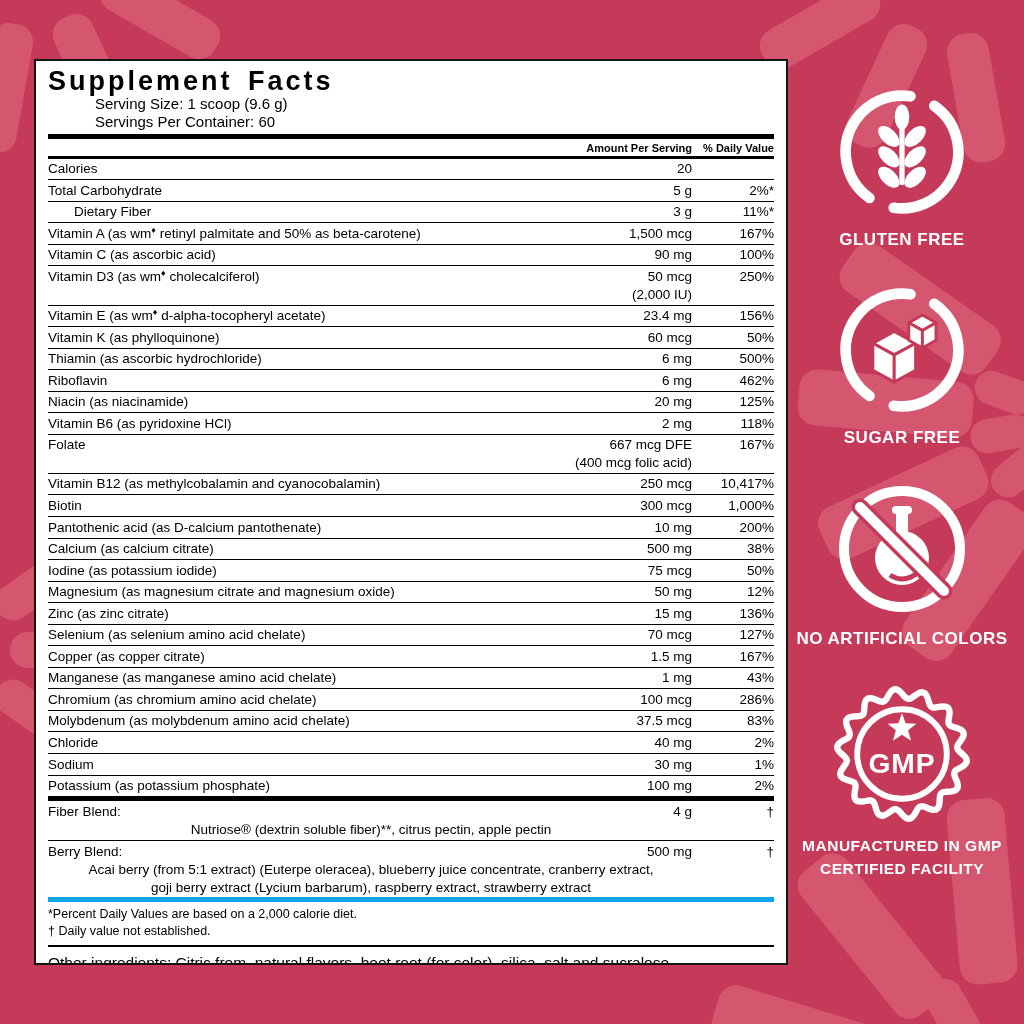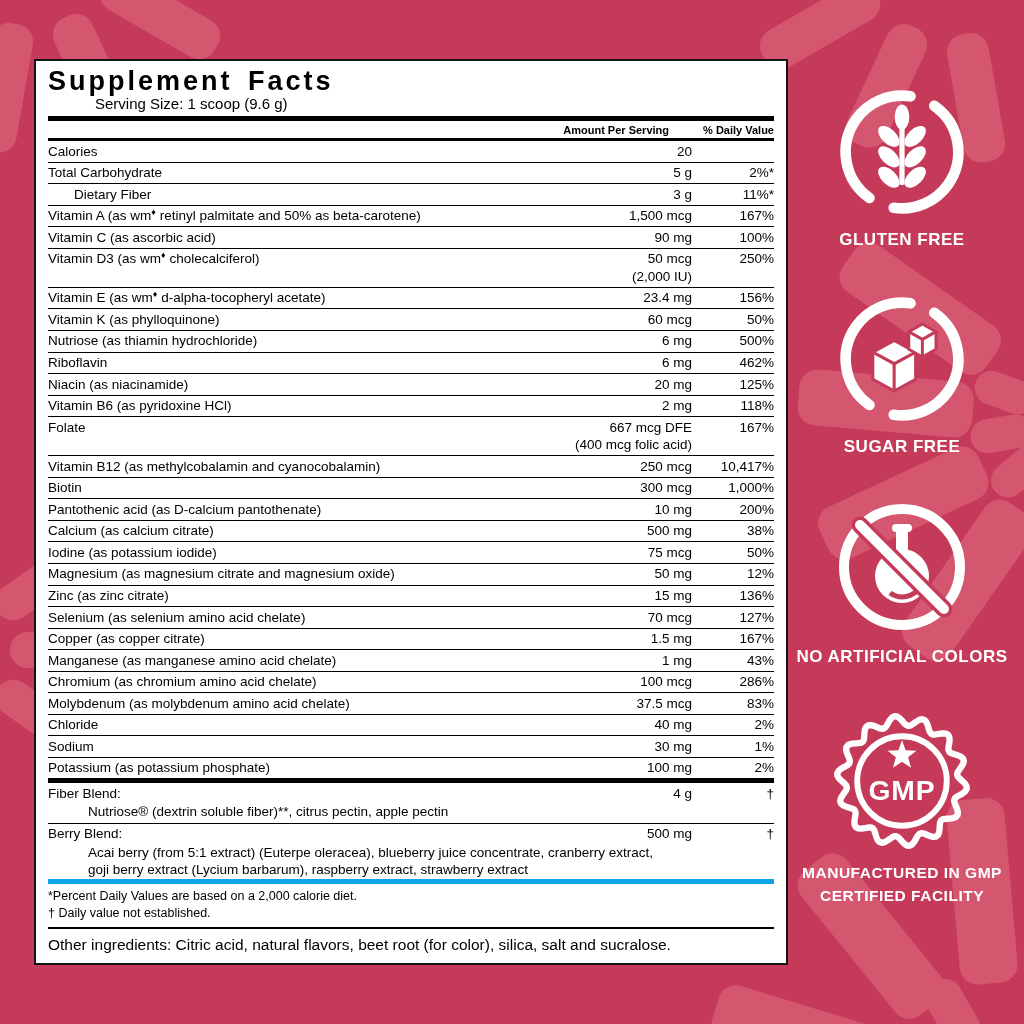--- a/index.html
+++ b/index.html
@@ -14,38 +14,38 @@
   
   #panel{
     position:absolute;left:34px;top:59px;width:754px;height:906px;
     background:#ffffff;border:2px solid #141414;box-sizing:border-box;
     padding:6px 12px 0 12px;z-index:1;color:#000;overflow:hidden;
   }
   .sf-title{font-size:27px;font-weight:bold;letter-spacing:3px;word-spacing:5px;line-height:1.05;}
   .serving{font-size:15px;line-height:1.18;margin-left:47px;}
   .bar-thick{height:5px;background:#000;margin-top:3px;}
   .hdr{display:grid;grid-template-columns:1fr 150px 82px;font-size:11px;font-weight:bold;
-       padding:3px 0 2px 0;border-bottom:3px solid #000;gap:23px;}
+       padding:3px 0 2px 0;border-bottom:3px solid #000;}
   .hdr .h-amt,.hdr .h-dv{text-align:right;}
   .frow{display:grid;grid-template-columns:1fr 150px 82px;border-top:1px solid #000;
         font-size:13.5px;line-height:1.3;padding:1.5px 0;}
   .frow.first{border-top:none;}
   .frow.thick{border-top:5px solid #000;}
   .fname{padding-right:6px;}
   .fname.indent{padding-left:26px;}
   .famt,.fdv{text-align:right;white-space:nowrap;}
-  .fsub{grid-column:1/4;padding:1px 120px 0 40px;}
+  .fsub{grid-column:1/4;padding:1px 120px 0 40px;text-align:center;}
   sup.wm{font-size:9px;line-height:0;}
   #footnotes{border-top:5px solid #0ea5e9;margin-top:-1px;padding:4px 0 5px 0;
              font-size:12.5px;line-height:1.35;}
   #otheri{border-top:2px solid #000;padding:6px 0 0 0;font-size:15.5px;line-height:1.3;}
   #otheri .oline{margin:0 0 4px 0;}
   
   #badges{position:absolute;left:793px;top:84px;width:218px;z-index:2;
-          display:flex;flex-direction:column;align-items:center;gap:38px;}
+          display:flex;flex-direction:column;align-items:center;gap:29px;}
   .badge{display:flex;flex-direction:column;align-items:center;}
   .badge-caption{color:#fff;font-weight:bold;font-size:17px;letter-spacing:.5px;
                  margin-top:7px;text-align:center;white-space:nowrap;line-height:1.5;}
   .badge-caption.two{white-space:normal;font-size:15.5px;width:212px;}
 </style>
 </head>
 <body>
 
 <div id="screen">
 
@@ -83,20 +83,21 @@
       <div class="fan" style="left: -55px; top: 650px;">
         <span class="petal" style="width: 36px; height: 110px; left: -18px; top: -55px; transform: rotate(55deg) translateY(-120px);"></span>
         <span class="petal" style="width: 36px; height: 110px; left: -18px; top: -55px; transform: rotate(90deg) translateY(-120px);"></span>
         <span class="petal" style="width: 36px; height: 110px; left: -18px; top: -55px; transform: rotate(125deg) translateY(-120px);"></span>
       </div>
     </div>
 
   <div id="panel">
     <div class="sf-title">Supplement Facts</div>
     <div class="serving">Serving Size: 1 scoop (9.6 g)</div>
+    <div class="serving">Servings Per Container: 60</div>
     <div class="bar-thick"></div>
     <div class="hdr">
       <div></div>
       <div class="h-amt">Amount Per Serving</div>
       <div class="h-dv">% Daily Value</div>
     </div>
     <div id="facts-rows">
         <div class="frow first">
           <div class="fname">Calories</div>
           <div class="famt">20</div>
@@ -131,21 +132,21 @@
           <div class="fname">Vitamin E (as wm<sup class="wm">♦</sup> d-alpha-tocopheryl acetate)</div>
           <div class="famt">23.4 mg</div>
           <div class="fdv">156%</div>
         </div>
         <div class="frow">
           <div class="fname">Vitamin K (as phylloquinone)</div>
           <div class="famt">60 mcg</div>
           <div class="fdv">50%</div>
         </div>
         <div class="frow">
-          <div class="fname">Nutriose (as thiamin hydrochloride)</div>
+          <div class="fname">Thiamin (as ascorbic hydrochloride)</div>
           <div class="famt">6 mg</div>
           <div class="fdv">500%</div>
         </div>
         <div class="frow">
           <div class="fname">Riboflavin</div>
           <div class="famt">6 mg</div>
           <div class="fdv">462%</div>
         </div>
         <div class="frow">
           <div class="fname">Niacin (as niacinamide)</div>
@@ -248,21 +249,21 @@
           <div class="famt">500 mg</div>
           <div class="fdv">†</div>
           <div class="fsub">Acai berry (from 5:1 extract) (Euterpe oleracea), blueberry juice concentrate, cranberry extract, goji berry extract (Lycium barbarum), raspberry extract, strawberry extract</div>
         </div>
       </div>
     <div id="footnotes">
       <div>*Percent Daily Values are based on a 2,000 calorie diet.</div>
       <div>† Daily value not established.</div>
     </div>
     <div id="otheri">
-      <div class="oline">Other ingredients: Citric acid, natural flavors, beet root (for color), silica, salt and sucralose.</div>
+      <div class="oline">Other ingredients: Citric from, natural flavors, beet root (for color), silica, salt and sucralose.</div>
 
     </div>
   </div>
 
   <div id="badges">
 
     <div class="badge">
       <svg width="136" height="136" viewBox="0 0 140 140">
         <circle cx="70" cy="70" r="58" fill="none" stroke="#fff" stroke-width="11" stroke-dasharray="155 27.2" stroke-linecap="round" transform="rotate(-55 70 70)"></circle>
         <g fill="#fff">

